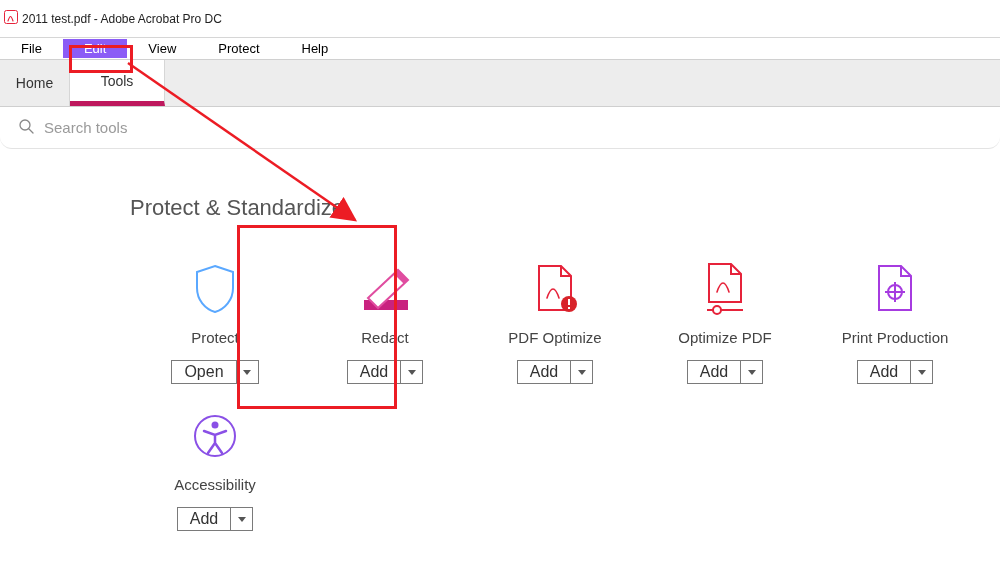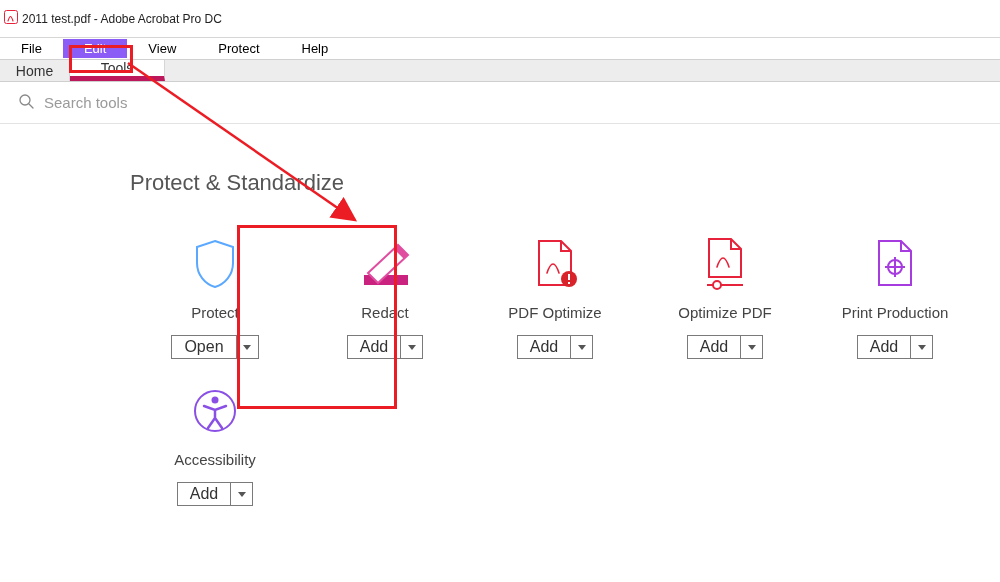--- a/index.html
+++ b/index.html
@@ -8,27 +8,27 @@
   
   .title-bar { height: 38px; display: flex; align-items: center; padding: 0 4px; font-size: 12px; color: #222; border-bottom: 1px solid #d6d6d6; background:#fff;}
   .acrobat-icon { margin-right:4px; }
 
   
   .menu-bar { height: 22px; display:flex; align-items:center; font-size:13px; background:#fff; border-bottom:1px solid #d0d0d0; }
   .menu-item { padding:2px 21px; cursor:pointer; }
   .menu-item.active { background:#8b5cf6; color:#fff; }
 
   
-  .tabs-row { height:22px; background:#ededed; display:flex; align-items:stretch; border-bottom:1px solid #cfcfcf; }
+  .tabs-row { height:47px; background:#ededed; display:flex; align-items:stretch; border-bottom:1px solid #cfcfcf; }
   .tab { display:flex; align-items:center; justify-content:center; font-size:14px; color:#333; padding:0 18px; cursor:pointer; border-right:1px solid #d6d6d6; }
   .tab.active { background:#fff; border-top:0; border-bottom:5px solid #be185d; position:relative; }
   .tab.doc { min-width:155px; }
 
   
-  .search-row { height:42px; display:flex; align-items:center; padding-left:18px; border-bottom:1px solid #e3e3e3;}
+  .search-row { height:42px; display:flex; align-items:center; padding-left:18px; border-bottom:1px solid #e3e3e3;border-radius:12px;}
   .search-row input { border:none; outline:none; font-size:15px; color:#555; width:300px; }
   .search-row input::placeholder { color:#9a9a9a; }
 
   
   .main { padding: 46px 0 0 130px; }
   .section-title { font-size:22px; font-weight:400; color:#555; margin-bottom:38px; }
   .tools-grid { display:flex; flex-wrap:wrap; gap:0; }
   .tool { width:170px; display:flex; flex-direction:column; align-items:center; margin-bottom:22px; }
   .tool-icon { height:60px; display:flex; align-items:center; justify-content:center; }
   .tool-label { margin-top:10px; font-size:15px; color:#444; }

